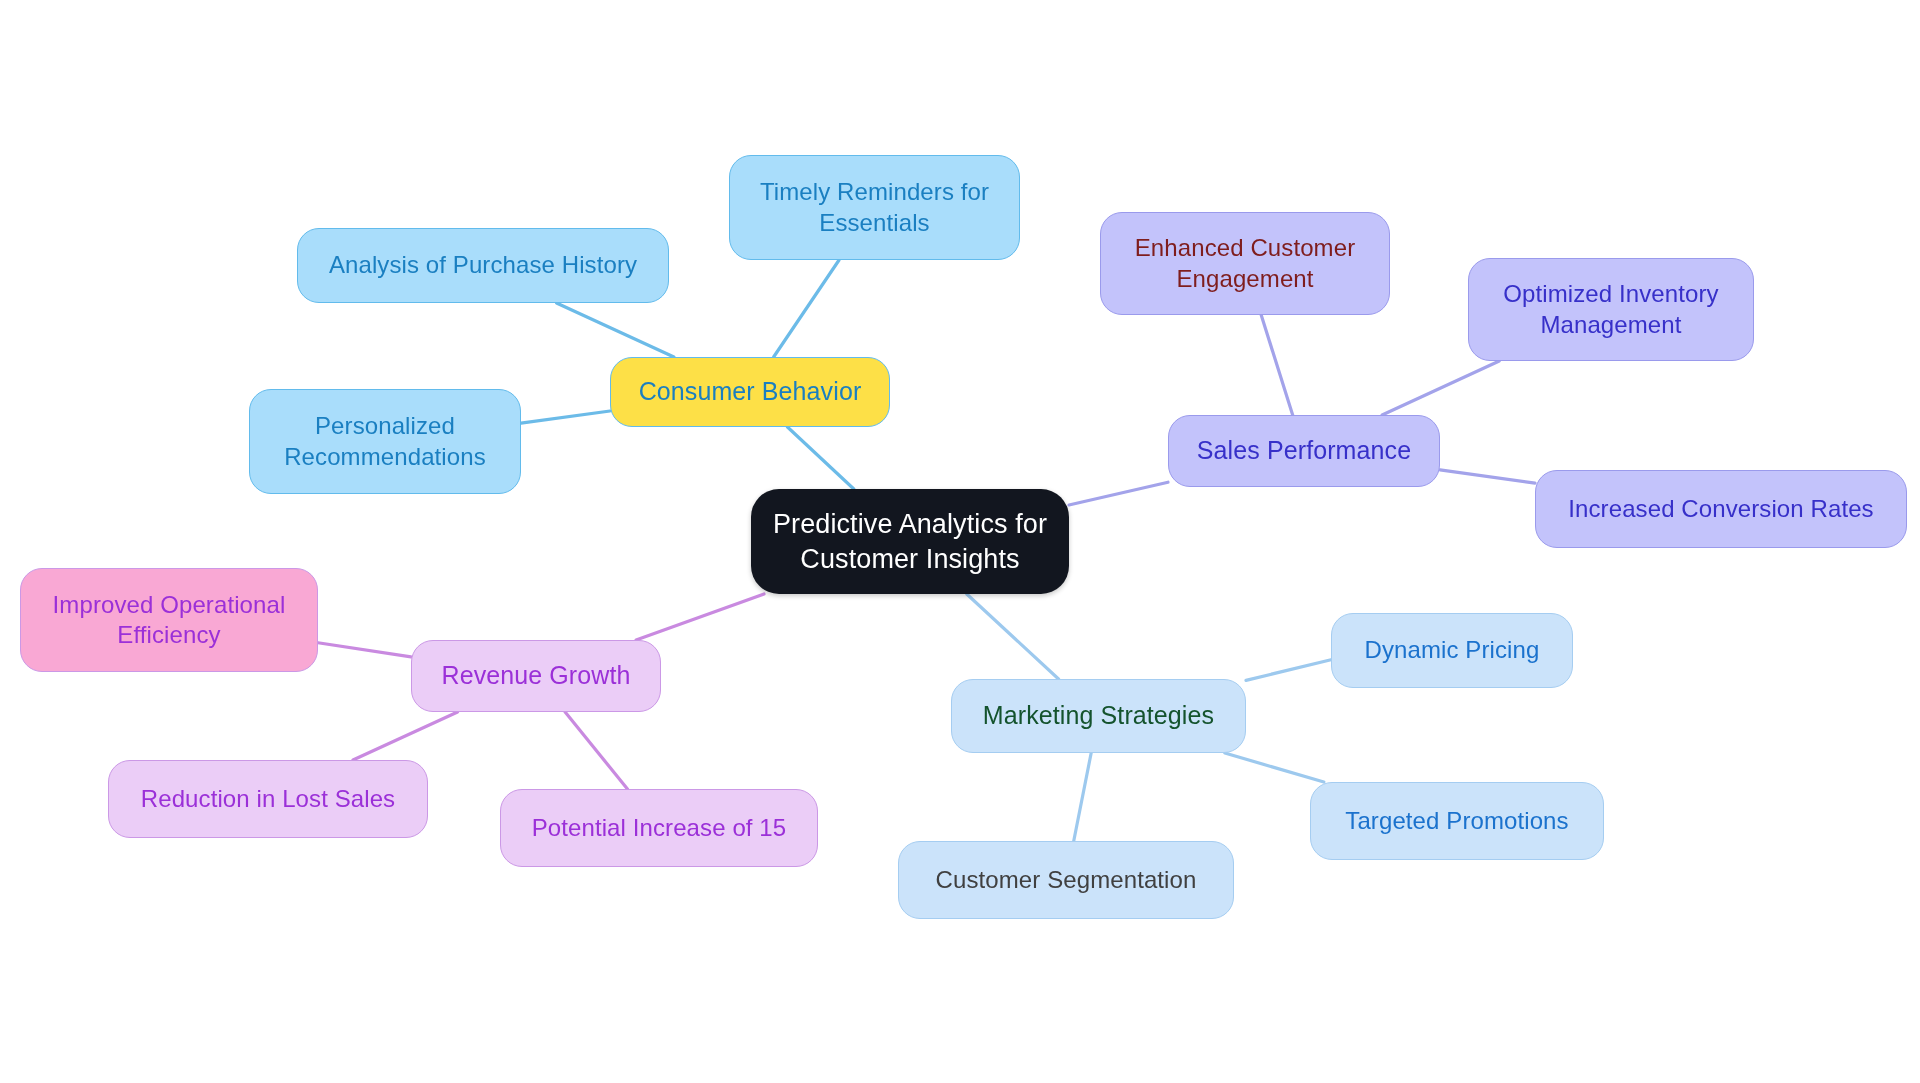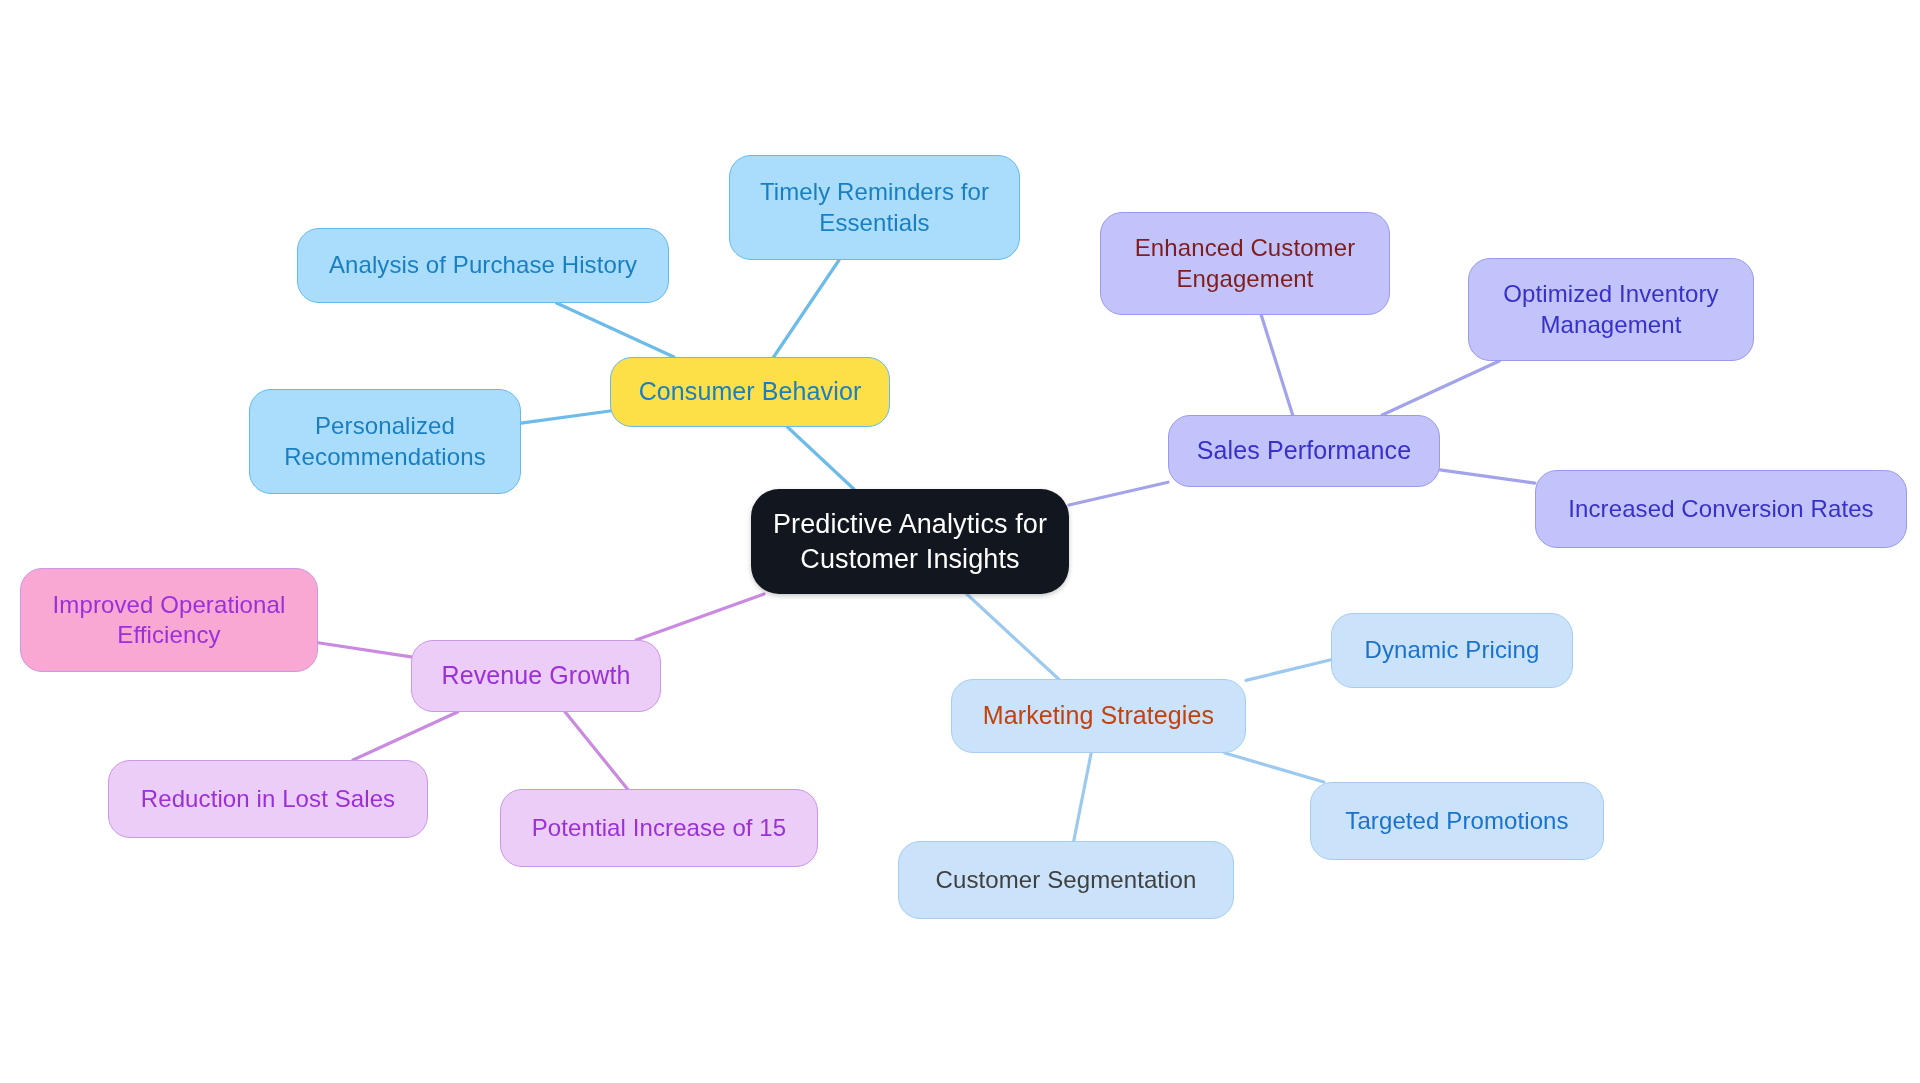--- a/index.html
+++ b/index.html
@@ -87,21 +87,21 @@
       <div class="node node-leaf" style="left: 729px; top: 155px; width: 291px; height: 105px; background: rgb(169, 221, 251); border-color: rgb(98, 187, 236); color: rgb(26, 127, 193);">Timely Reminders for
 Essentials</div>
       <div class="node node-leaf" style="left: 249px; top: 389px; width: 272px; height: 105px; background: rgb(169, 221, 251); border-color: rgb(98, 187, 236); color: rgb(26, 127, 193);">Personalized
 Recommendations</div>
       <div class="node node-branch" style="left: 1168px; top: 415px; width: 272px; height: 72px; background: rgb(195, 195, 251); border-color: rgb(154, 154, 236); color: rgb(55, 48, 201);">Sales Performance</div>
       <div class="node node-leaf" style="left: 1100px; top: 212px; width: 290px; height: 103px; background: rgb(195, 195, 251); border-color: rgb(154, 154, 236); color: #7f1d1d;">Enhanced Customer
 Engagement</div>
       <div class="node node-leaf" style="left: 1468px; top: 258px; width: 286px; height: 103px; background: rgb(195, 195, 251); border-color: rgb(154, 154, 236); color: rgb(55, 48, 201);">Optimized Inventory
 Management</div>
       <div class="node node-leaf" style="left: 1535px; top: 470px; width: 372px; height: 78px; background: rgb(195, 195, 251); border-color: rgb(154, 154, 236); color: rgb(55, 48, 201);">Increased Conversion Rates</div>
-      <div class="node node-branch" style="left: 951px; top: 679px; width: 295px; height: 74px; background: rgb(203, 227, 250); border-color: rgb(165, 205, 241); color: #c2410c;">Marketing Strategies</div>
+      <div class="node node-branch" style="left: 951px; top: 679px; width: 295px; height: 74px; background: rgb(203, 227, 250); border-color: rgb(165, 205, 241); color: #14532d;">Marketing Strategies</div>
       <div class="node node-leaf" style="left: 1331px; top: 593px; width: 242px; height: 75px; background: rgb(203, 227, 250); border-color: rgb(165, 205, 241); color: rgb(27, 114, 205); margin-top: 20px;">Dynamic Pricing</div>
       <div class="node node-leaf" style="left: 1310px; top: 782px; width: 294px; height: 78px; background: rgb(203, 227, 250); border-color: rgb(165, 205, 241); color: rgb(27, 114, 205);">Targeted Promotions</div>
       <div class="node node-leaf" style="left: 898px; top: 841px; width: 336px; height: 78px; background: rgb(203, 227, 250); border-color: rgb(165, 205, 241); color: #404040;">Customer Segmentation</div>
       <div class="node node-branch" style="left: 411px; top: 640px; width: 250px; height: 72px; background: rgb(235, 205, 247); border-color: rgb(203, 152, 230); color: rgb(155, 48, 216);">Revenue Growth</div>
       <div class="node node-leaf" style="left: 20px; top: 568px; width: 298px; height: 104px; background: #f9a8d4; border-color: rgb(203, 152, 230); color: rgb(155, 48, 216);">Improved Operational
 Efficiency</div>
       <div class="node node-leaf" style="left: 108px; top: 760px; width: 320px; height: 78px; background: rgb(235, 205, 247); border-color: rgb(203, 152, 230); color: rgb(155, 48, 216);">Reduction in Lost Sales</div>
       <div class="node node-leaf" style="left: 500px; top: 789px; width: 318px; height: 78px; background: rgb(235, 205, 247); border-color: rgb(203, 152, 230); color: rgb(155, 48, 216);">Potential Increase of 15</div>
     </div>
 </div>

